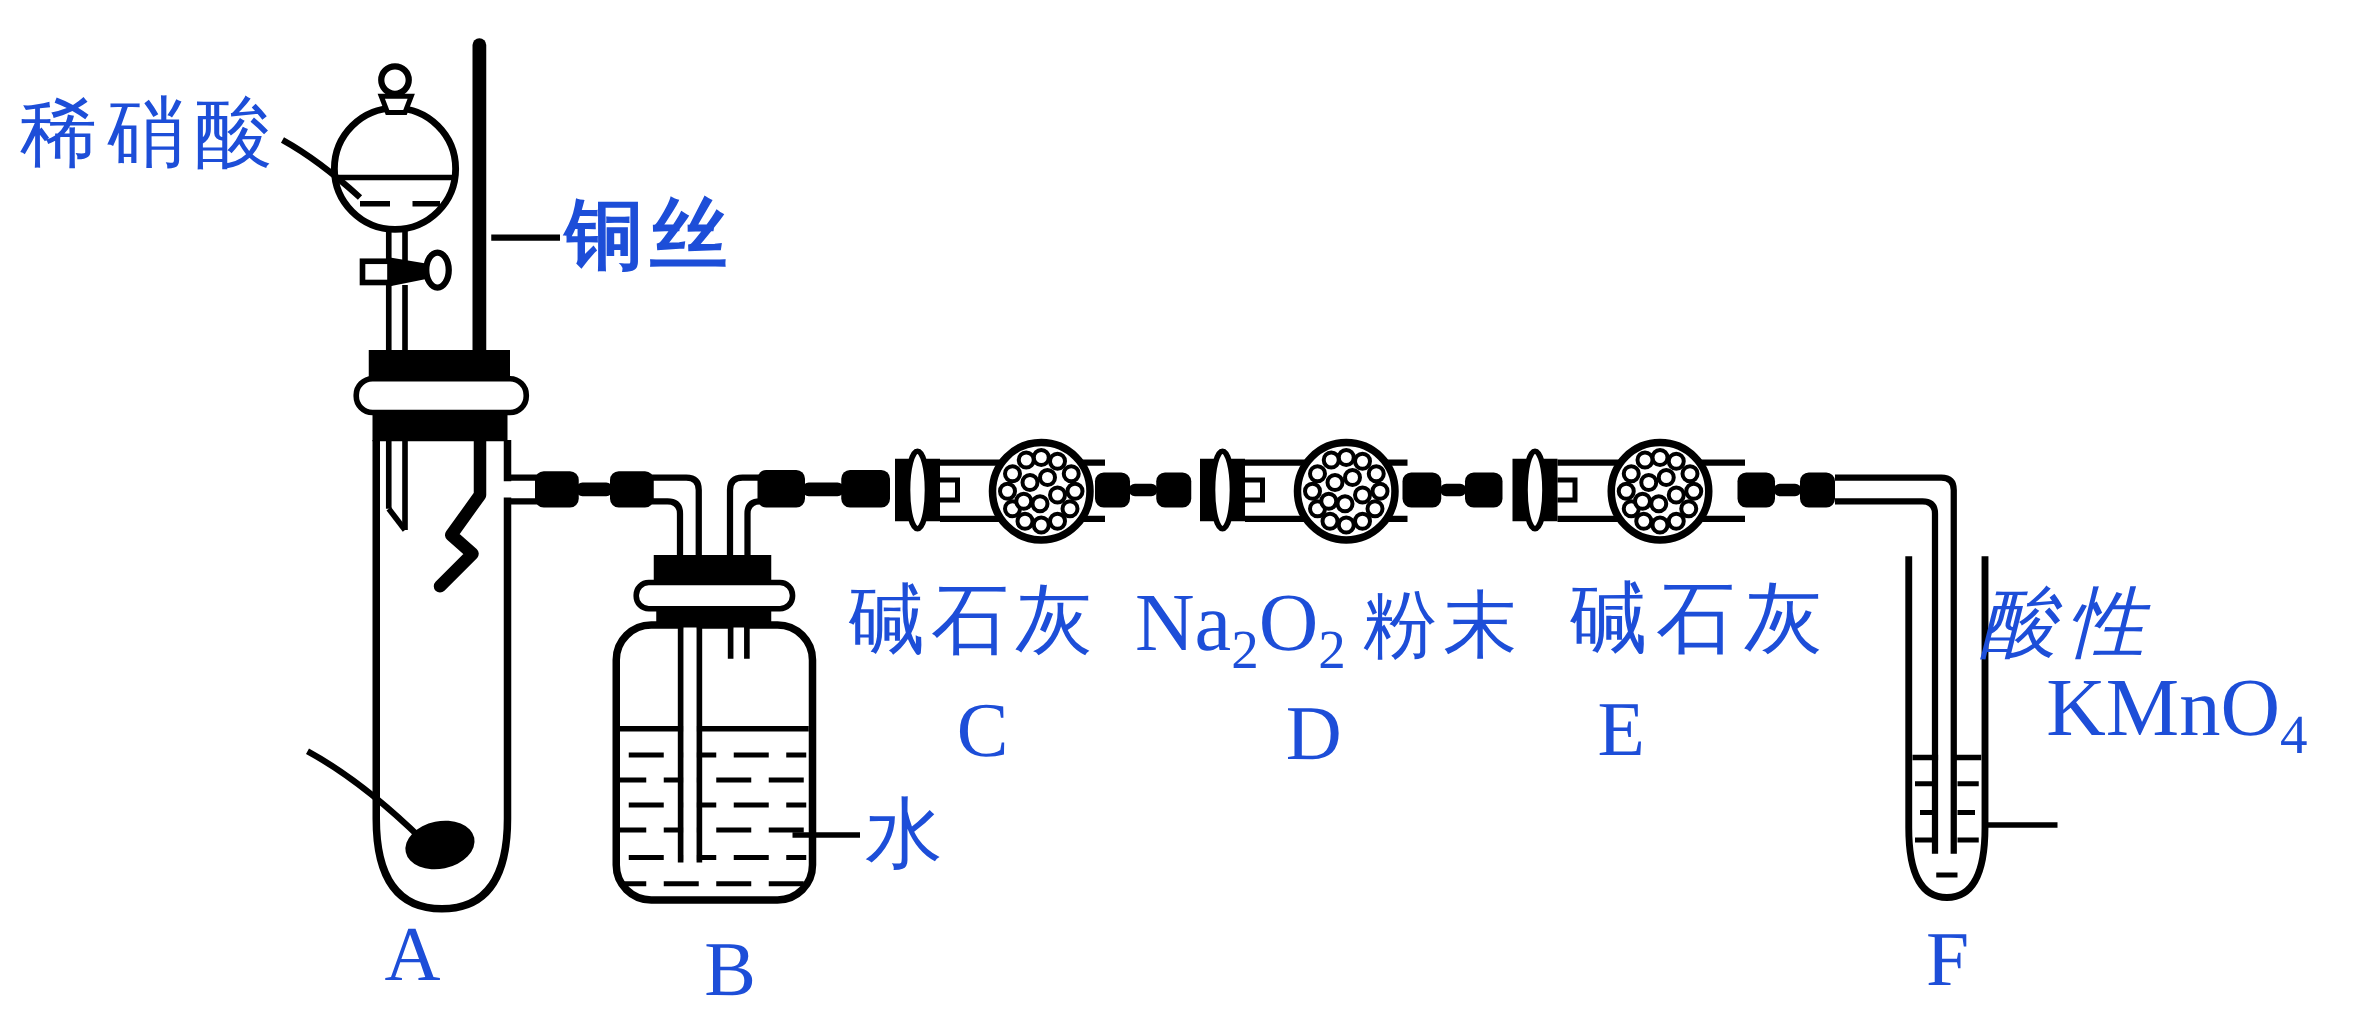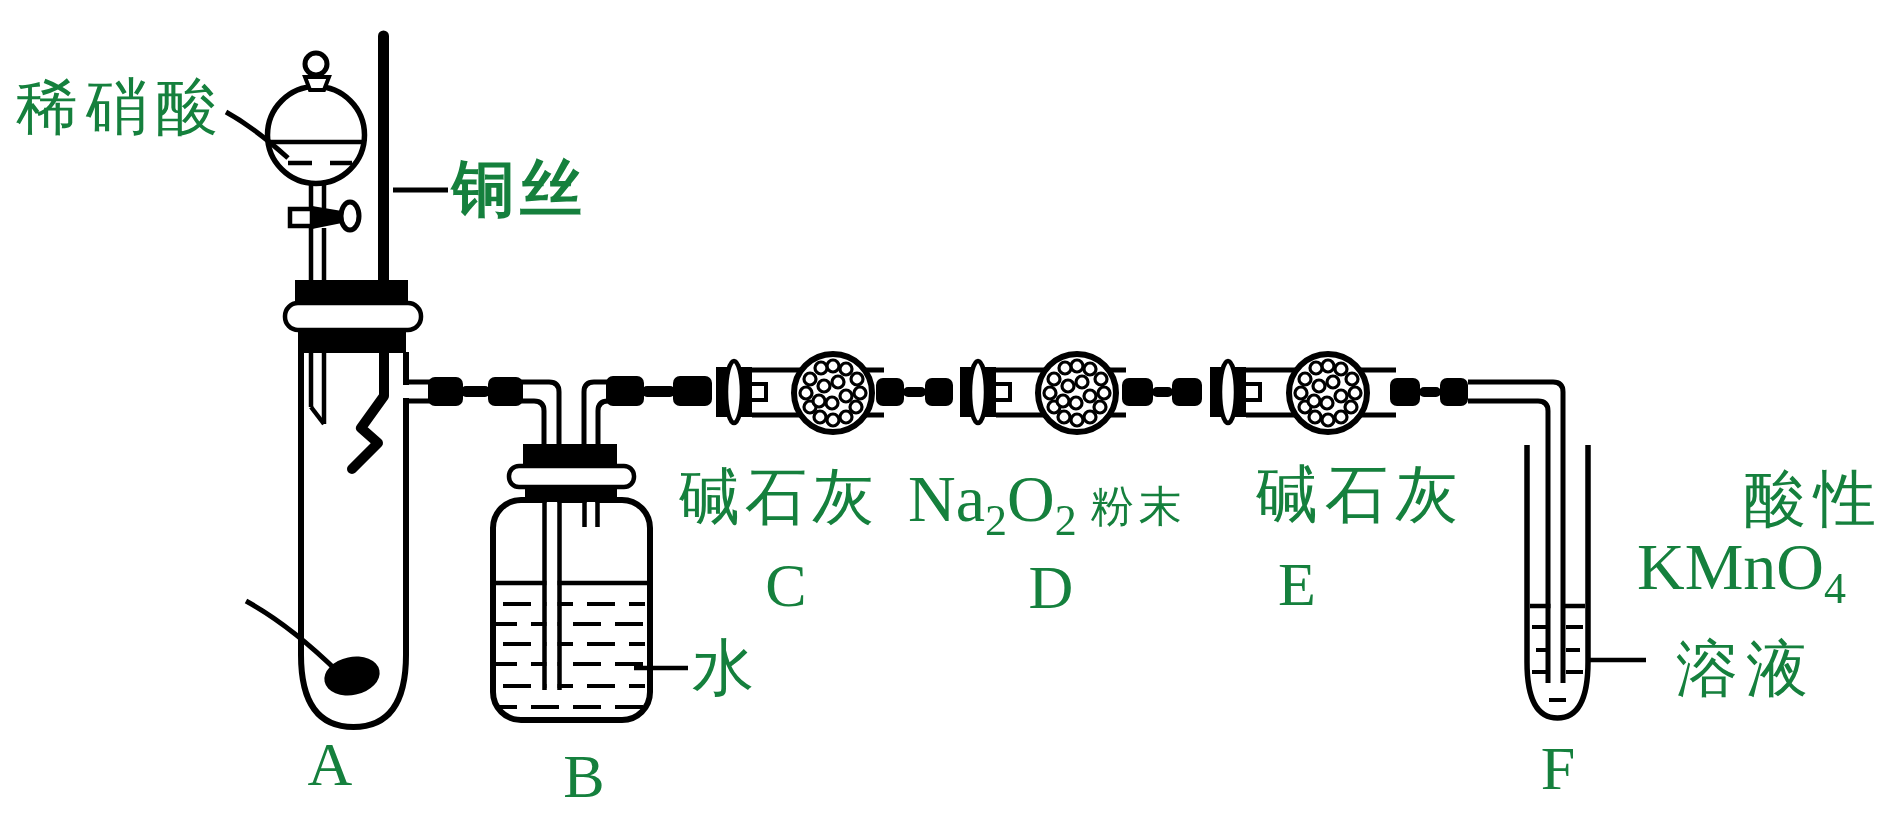--- a/index.html
+++ b/index.html
@@ -1,26 +1,26 @@
 <!DOCTYPE html>
 <html><head>
 <meta charset="utf-8">
 <style>
   html,body{margin:0;padding:0;background:#fff;}
   body{width:1890px;height:819px;position:relative;overflow:hidden;
        font-family:"Liberation Serif","DejaVu Serif",serif;}
   .stage{position:absolute;left:0;top:0;width:1890px;height:819px;}
   svg{position:absolute;left:0;top:0;}
-  .lbl{position:absolute;color:#15803d;line-height:1;white-space:nowrap;
+  .lbl{position:absolute;color:#1d4ed8;line-height:1;white-space:nowrap;
        font-family:"Liberation Serif","DejaVu Serif",serif;}
   .cjk{font-size:62px;letter-spacing:6px;}
   .letter{font-size:62px;transform:translate(-50%,-50%);}
   .formula{font-size:66px;}
   .formula .sub{font-size:44px;position:relative;top:14px;letter-spacing:0;}
-  .suffix{font-size:43px;letter-spacing:5px;margin-left:14px;}
+  .suffix{font-size:59px;letter-spacing:5px;margin-left:14px;}
 </style>
 </head>
 <body>
 
 <div class="stage">
 
 <svg width="1890" height="819" viewBox="0 0 1890 819">
 
   <defs>
     <g id="granules">
@@ -204,27 +204,26 @@
 <div class="lbl cjk" style="left:692px;top:637px;">水</div>
 
 <div class="lbl cjk" style="left:678px;top:466px;letter-spacing:5px;">碱石灰</div>
 
 <div class="lbl formula" style="left:908px;top:466px;">
   <span>Na</span><span class="sub">2</span><span>O</span><span class="sub">2</span><span class="suffix">粉末</span>
 </div>
 
 <div class="lbl cjk" style="left:1255px;top:464px;letter-spacing:7px;font-size:63px;">碱石灰</div>
 
-<div class="lbl cjk" style="left:1744px;top:468px;letter-spacing:8px;">酸性</div>
+<div class="lbl cjk" style="left:1584px;top:468px;letter-spacing:8px;font-style:italic;">酸性</div>
 
 <div class="lbl formula" style="left:1637px;top:534px;">
   <span>KMnO</span><span class="sub">4</span>
 </div>
 
-<div class="lbl cjk" style="left:1676px;top:638px;letter-spacing:8px;">溶液</div>
 
 <div class="lbl letter" style="left:330px;top:764px;">A</div>
 <div class="lbl letter" style="left:584px;top:776px;">B</div>
 <div class="lbl letter" style="left:786px;top:585px;">C</div>
 <div class="lbl letter" style="left:1051px;top:587px;">D</div>
 <div class="lbl letter" style="left:1297px;top:584px;">E</div>
 <div class="lbl letter" style="left:1558px;top:768px;">F</div>
 
 </div>
 

